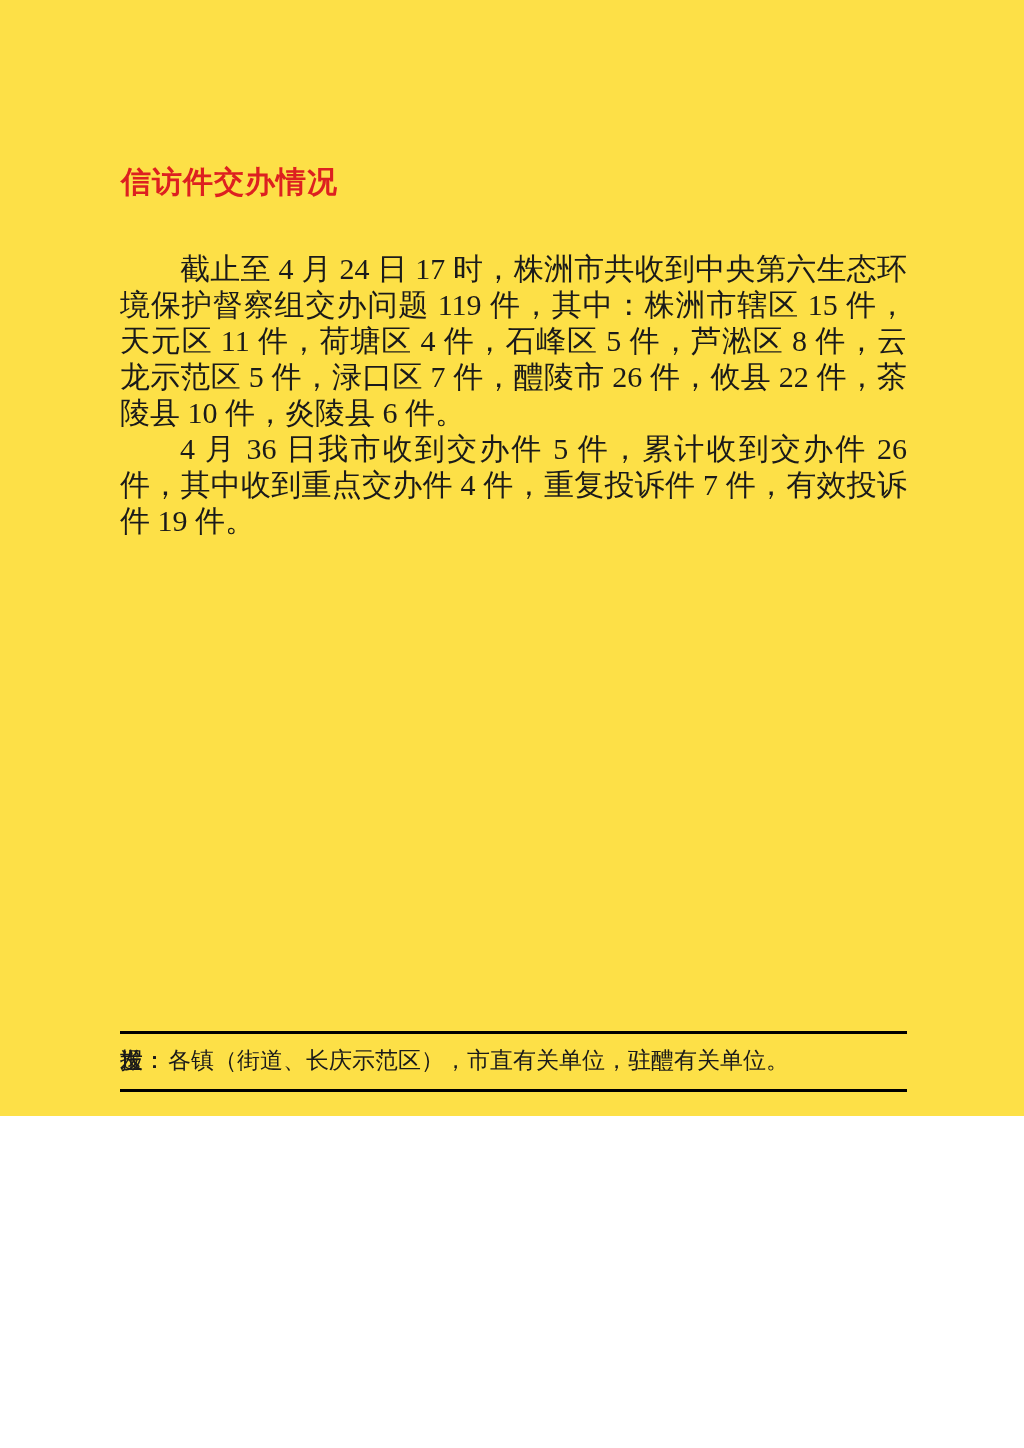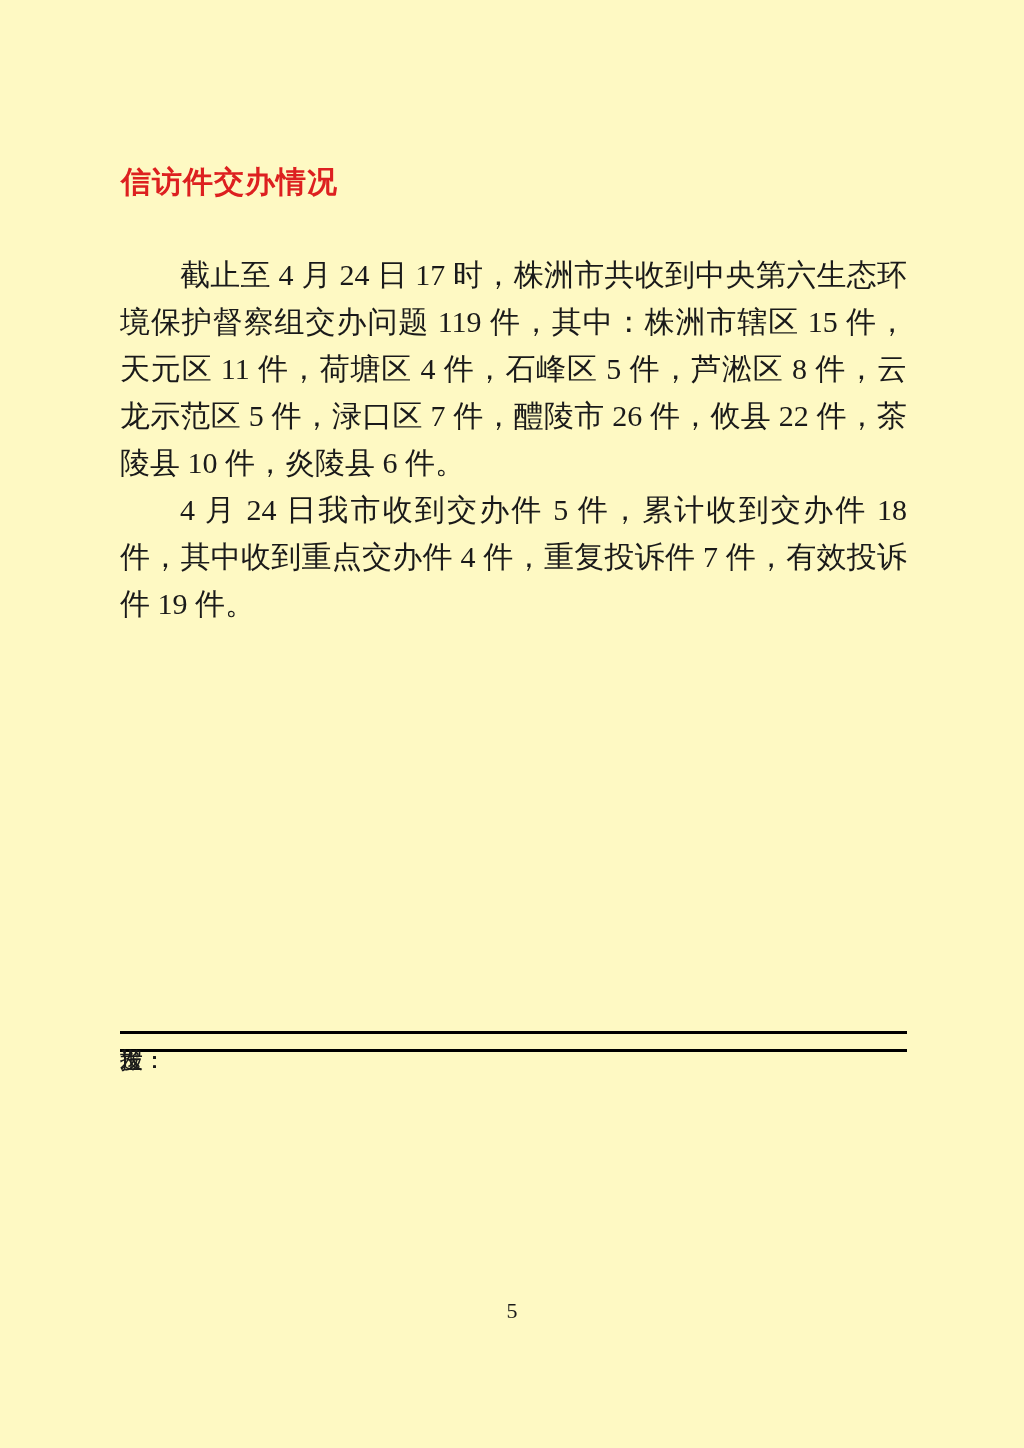--- a/index.html
+++ b/index.html
@@ -4,22 +4,22 @@
 <title></title>
 <style>
   html, body {
     margin: 0;
     padding: 0;
     background: #ffffff;
   }
   .page {
     position: relative;
     width: 1024px;
-    height: 1448px;
-    background: #fef9c3;
+    height: 1116px;
+    background: #fde047;
     overflow: hidden;
     font-family: "Liberation Serif", "DejaVu Serif", serif;
     color: #1a1a1a;
   }
   .heading {
     position: absolute;
     left: 121px;
     top: 162px;
     font-family: "Liberation Sans", "DejaVu Sans", sans-serif;
     font-weight: bold;
@@ -27,21 +27,21 @@
     letter-spacing: 1px;
     color: #dd2020;
     white-space: nowrap;
   }
   .body-text {
     position: absolute;
     left: 120px;
     top: 251px;
     width: 787px;
     font-size: 30px;
-    line-height: 47px;
+    line-height: 36px;
     text-align: justify;
     text-justify: inter-character;
   }
   .body-text p {
     margin: 0;
     padding: 0;
     text-indent: 2em;
   }
   .footer {
     position: absolute;
@@ -83,37 +83,38 @@
 </style>
 </head>
 <body>
 
 <div class="page">
 
   <div class="heading">信访件交办情况</div>
 
   <div class="body-text">
     <p>截止至 4 月 24 日 17 时，株洲市共收到中央第六生态环境保护督察组交办问题 119 件，其中：株洲市辖区 15 件，天元区 11 件，荷塘区 4 件，石峰区 5 件，芦淞区 8 件，云龙示范区 5 件，渌口区 7 件，醴陵市 26 件，攸县 22 件，茶陵县 10 件，炎陵县 6 件。</p>
-    <p>4 月 24 日我市收到交办件 5 件，累计收到交办件 18 件，其中收到重点交办件 4 件，重复投诉件 7 件，有效投诉件 19 件。</p>
+    <p>4 月 36 日我市收到交办件 5 件，累计收到交办件 26 件，其中收到重点交办件 4 件，重复投诉件 7 件，有效投诉件 19 件。</p>
   </div>
 
   <div class="footer">
     <div class="rule"></div>
     <div class="footer-body">
 
       <div class="footer-row">
         <span class="row-label">报：</span>
       </div>
 
       <div class="footer-row">
         <span class="row-label">送：</span>
       </div>
 
       <div class="footer-row">
         <span class="row-label">发：</span>
+        <span>各镇（街道、长庆示范区），市直有关单位，驻醴有关单位。</span>
       </div>
 
     </div>
     <div class="rule"></div>
   </div>
 
   <div class="page-number">5</div>
 
 </div>
 

